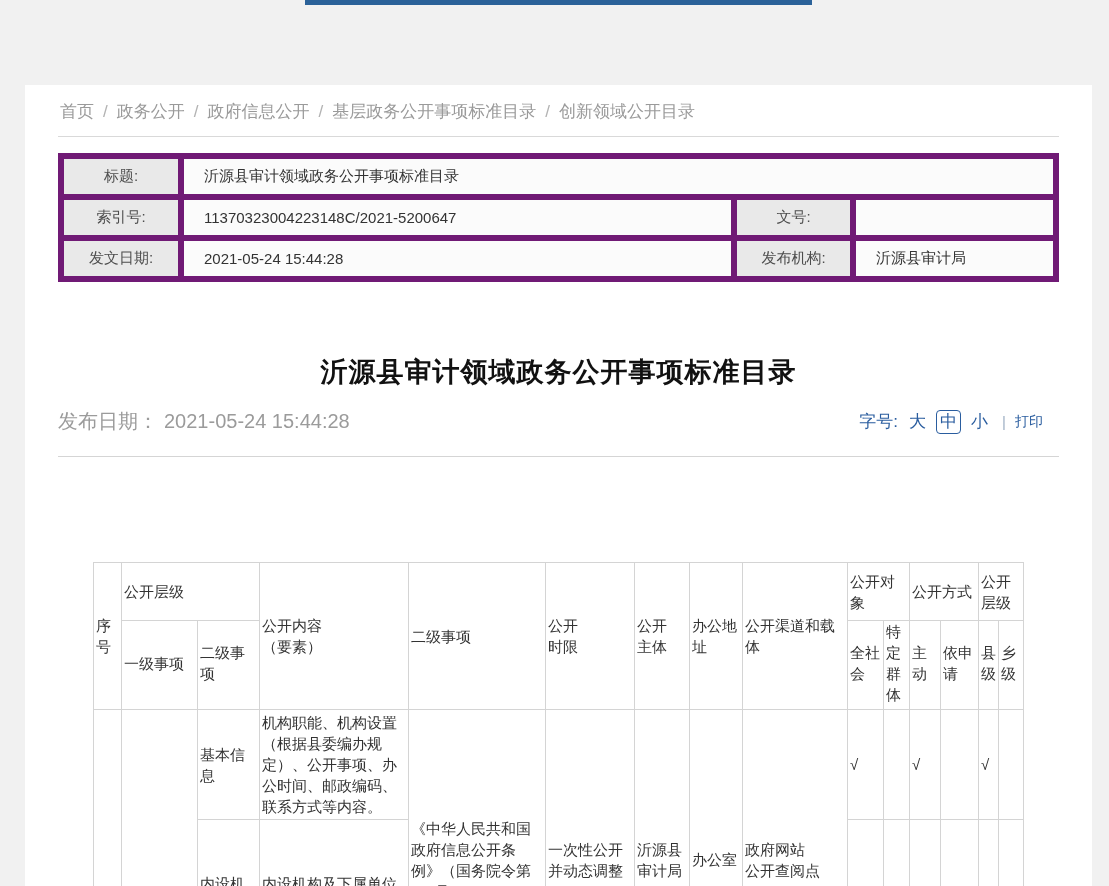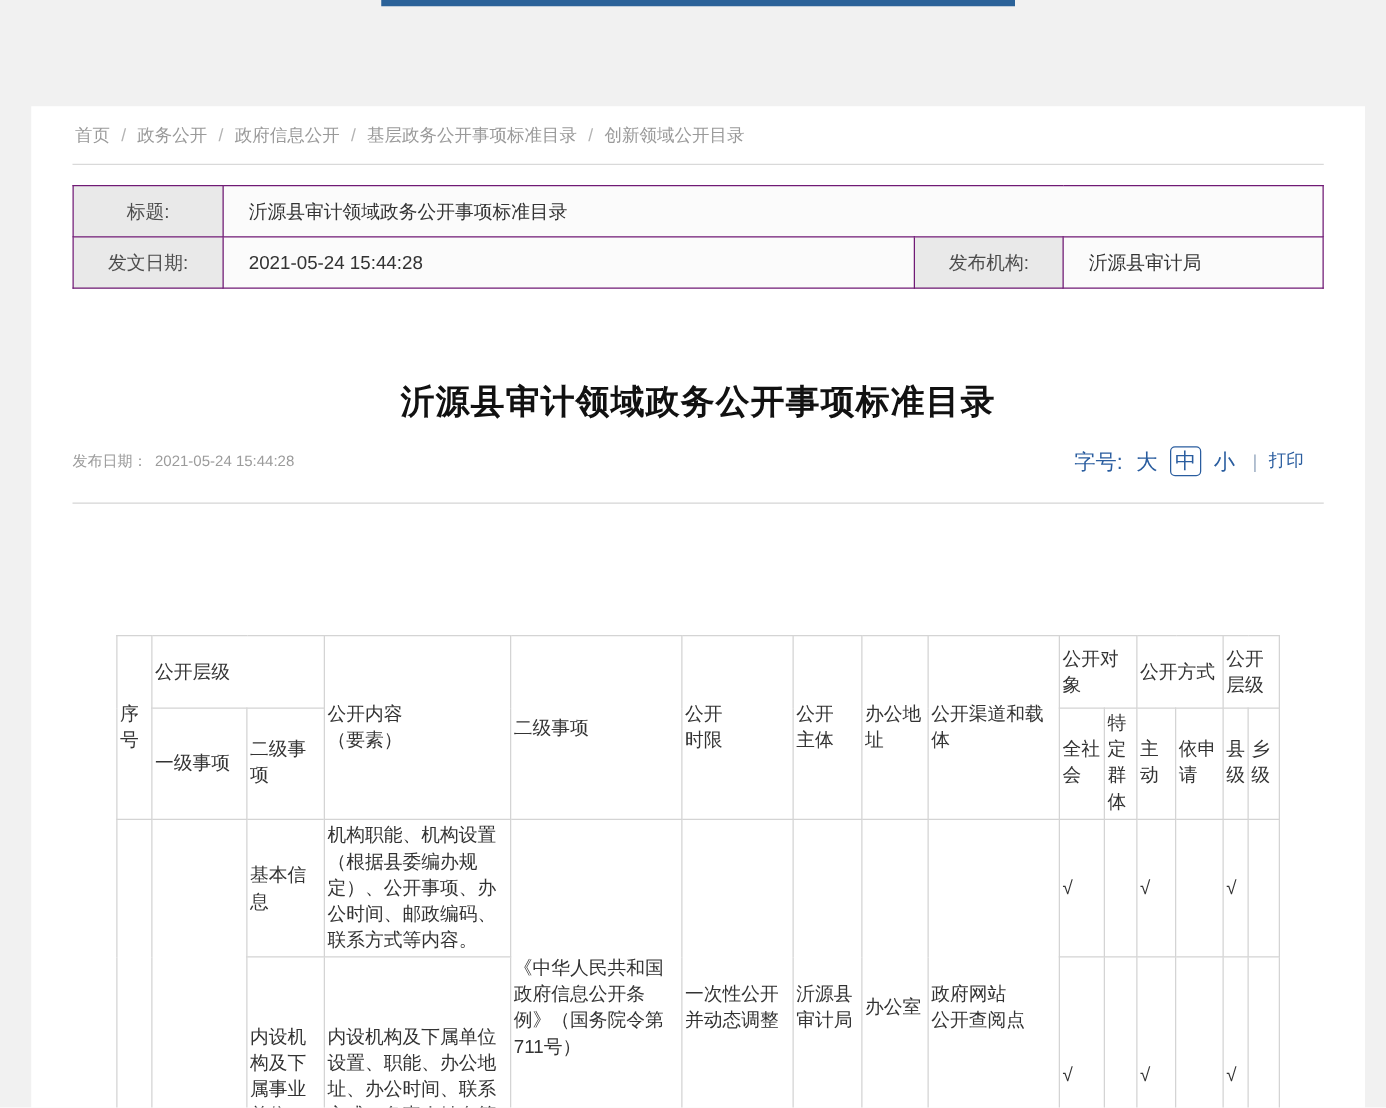--- a/index.html
+++ b/index.html
@@ -18,33 +18,33 @@
   }
   .card {
     position: absolute; left: 25px; top: 85px;
     width: 1067px; height: 1100px;
     background: #ffffff;
     padding: 0 33px;
   }
   
   .breadcrumb {
     padding: 15px 2px 13px 2px;
-    font-size: 14px; color: #9a9a9a;
+    font-size: 17px; color: #9a9a9a;
     border-bottom: 1px solid #d9d9d9;
   }
   .breadcrumb a { color: #9a9a9a; text-decoration: none; cursor: pointer; }
   .breadcrumb .sep { margin: 0 9px; color: #b3b3b3; }
   
   table.meta {
     width: 100%; margin-top: 16px;
     border-collapse: collapse; table-layout: fixed;
     font-size: 15px;
   }
   table.meta td {
-    border: 1px solid #701a75; height: 41px;
+    border: 6px solid #701a75; height: 41px;
   }
   table.meta td.lbl {
     background: #e9e9e9; color: #4d4d4d; text-align: center;
   }
   table.meta td.val {
     background: #fbfbfb; color: #333; padding-left: 20px;
   }
   
   h1.title {
     margin-top: 70px;
@@ -52,21 +52,21 @@
     font-size: 27px; font-weight: bold; color: #111;
     letter-spacing: 1px;
     line-height: 40px;
   }
   .pubrow {
     margin-top: 16px;
     display: flex; justify-content: space-between; align-items: center;
     padding: 0 16px 0 0;
     border-bottom: none;
   }
-  .pubdate { font-size: 12px; color: #9b9b9b; }
+  .pubdate { font-size: 20px; color: #9b9b9b; }
   .pubdate .v { margin-left: 6px; }
   .controls { font-size: 17px; color: #2a5d9f; display: flex; align-items: center; }
   .controls .fs-label { margin-right: 6px; }
   .controls .fs { margin: 0 5px; cursor: pointer; }
   .controls .fs.selected {
     border: 1px solid #2a5d9f; border-radius: 4px;
     padding: 0 3px; line-height: 22px;
   }
   .controls .bar { margin: 0 9px; color: #9fb0c5; font-size: 15px; }
   .controls .print { font-size: 14px; cursor: pointer; }
@@ -110,20 +110,26 @@
     <colgroup>
         <col style="width:120px">
         <col style="width:553px">
         <col style="width:119px">
         <col>
       </colgroup>
     <tbody>
         <tr>
       <td class="lbl">标题:</td>
       <td class="val" colspan="3">沂源县审计领域政务公开事项标准目录</td>
+    </tr>
+    <tr>
+      <td class="lbl">索引号:</td>
+      <td class="val">11370323004223148C/2021-5200647</td>
+      <td class="lbl">文号:</td>
+      <td class="val"></td>
     </tr>
     <tr>
       <td class="lbl">发文日期:</td>
       <td class="val">2021-05-24 15:44:28</td>
       <td class="lbl">发布机构:</td>
       <td class="val">沂源县审计局</td>
     </tr>
   </tbody>
     </table>
 

